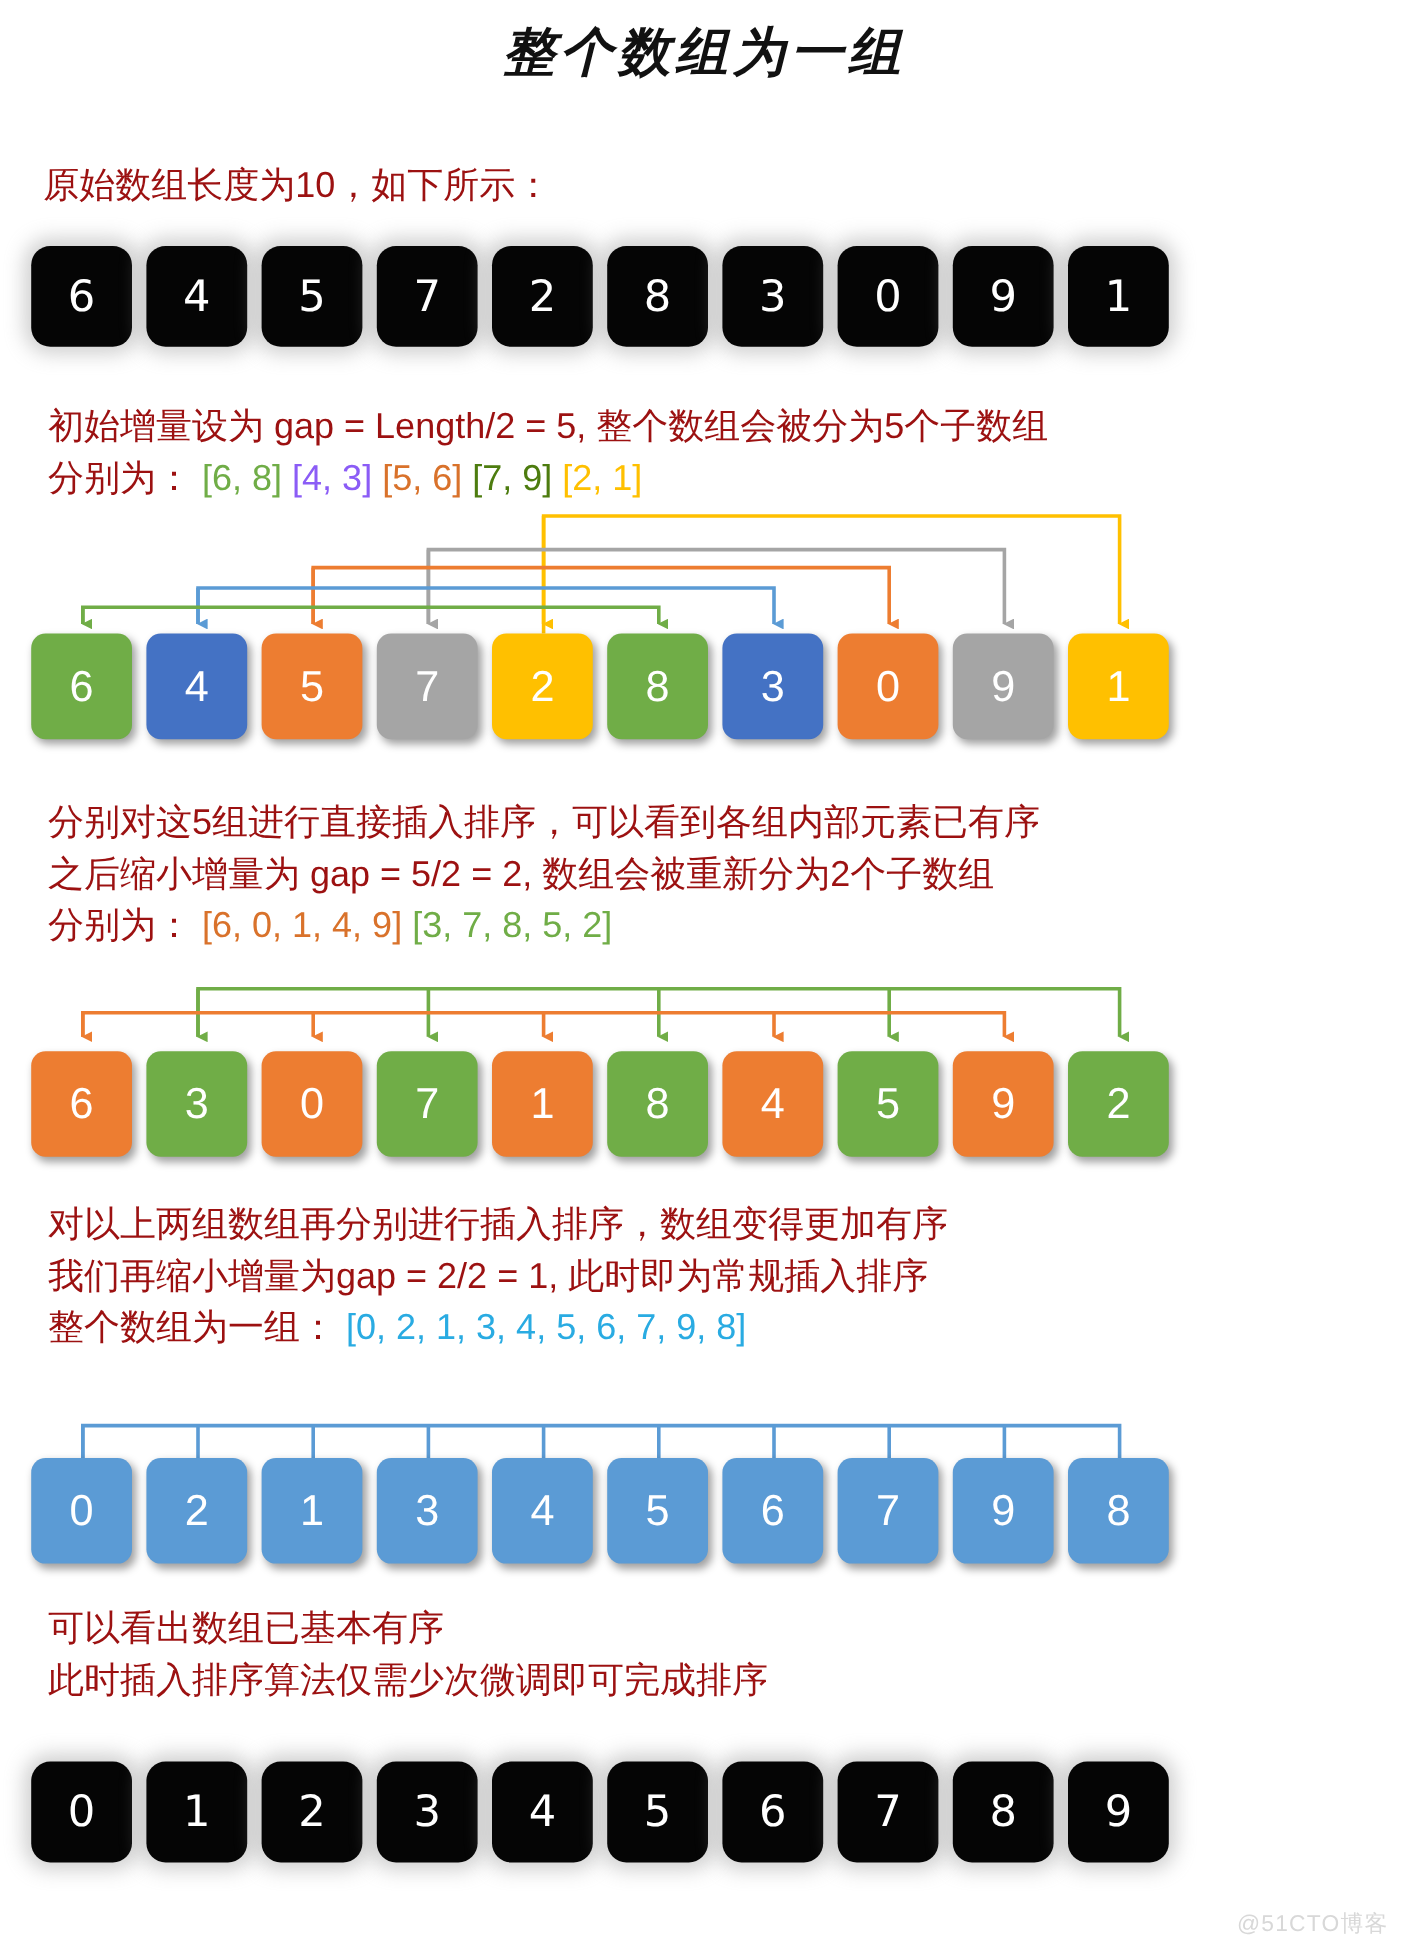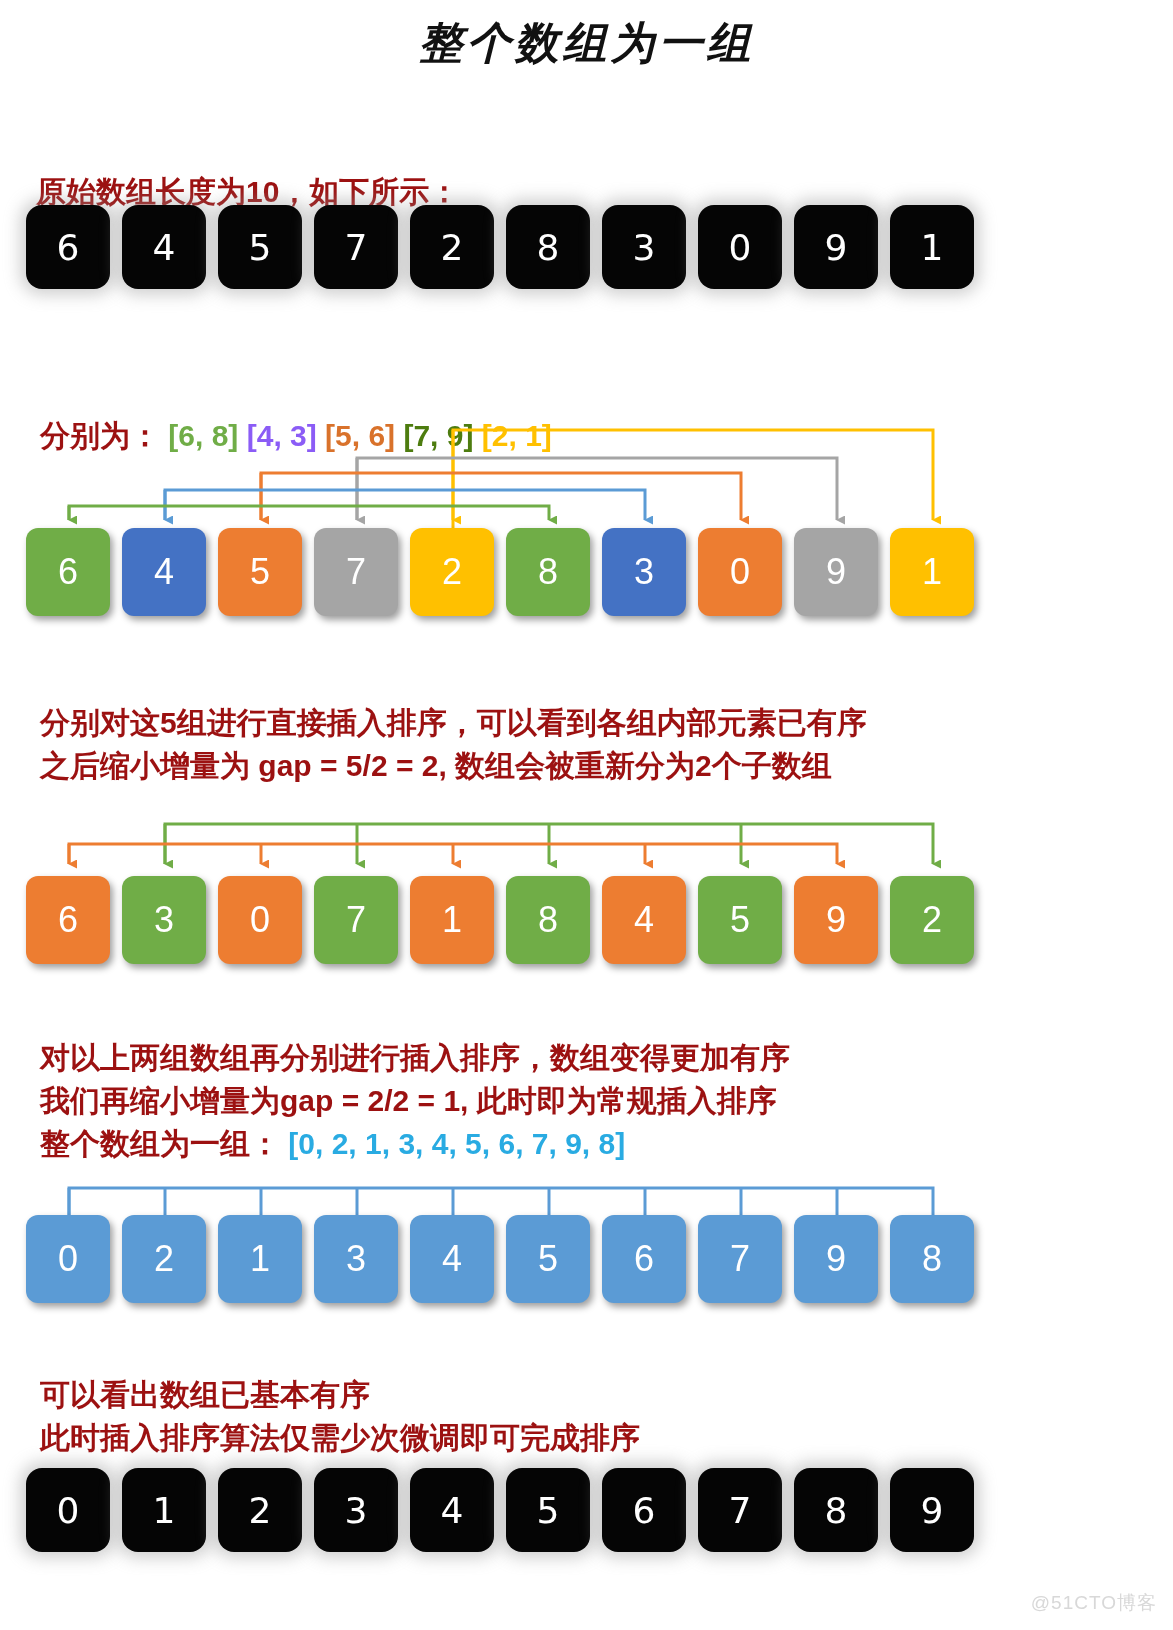--- a/index.html
+++ b/index.html
@@ -21,25 +21,24 @@
     font-style:italic;
     font-size:44px;
     letter-spacing:4px;
     color:#111111;
   }
 
   
   .caption{
     position:absolute;
     color:#9C1111;
-    font-weight:bold;
+    font-weight:normal;
     font-size:30px;
     line-height:41px;
     white-space:nowrap;
-    margin-top:37px;
   }
   .g-green{color:#70AD47;}
   .g-blue{color:#8b5cf6;}
   .g-orange{color:#D9722B;}
   .g-gray{color:#4d7c0f;}
   .g-yellow{color:#FFC000;}
   .g-cyan{color:#29ABE2;}
 
   
   .row{position:absolute;display:flex;}
@@ -98,20 +97,21 @@
       <div class="gap"></div>
       <div class="cell black">3</div>
       <div class="gap"></div>
       <div class="cell black">0</div>
       <div class="gap"></div>
       <div class="cell black">9</div>
       <div class="gap"></div>
       <div class="cell black">1</div>
     </div>
 
+  <div class="caption" style="left:40px;top:335px;">初始增量设为 gap = Length/2 = 5, 整个数组会被分为5个子数组</div>
   <div class="caption" style="left:40px;top:378px;">
     <span>分别为：</span>
     <span id="step1-groups"><span class="g-green"> [6, 8]</span><span class="g-blue"> [4, 3]</span><span class="g-orange"> [5, 6]</span><span class="g-gray"> [7, 9]</span><span class="g-yellow"> [2, 1]</span></span>
   </div>
 
   <svg class="arrows" style="left:26px;top:420px;" width="990" height="120">
     <defs>
       <marker id="ah-green" markerWidth="9" markerHeight="9" refX="4.5" refY="8" orient="auto" markerUnits="userSpaceOnUse">
         <path d="M0,0 L9,0 L4.5,9 z" fill="#70AD47"></path>
       </marker>
@@ -162,20 +162,24 @@
       <div class="gap"></div>
       <div class="cell colored tall" style="background: rgb(237, 125, 49);">0</div>
       <div class="gap"></div>
       <div class="cell colored tall" style="background: rgb(165, 165, 165);">9</div>
       <div class="gap"></div>
       <div class="cell colored tall" style="background: rgb(255, 192, 0);">1</div>
     </div>
 
   <div class="caption" style="left:40px;top:665px;">分别对这5组进行直接插入排序，可以看到各组内部元素已有序</div>
   <div class="caption" style="left:40px;top:708px;">之后缩小增量为 gap = 5/2 = 2, 数组会被重新分为2个子数组</div>
+  <div class="caption" style="left:40px;top:751px;">
+    <span>分别为：</span>
+    <span id="step2-groups"><span class="g-orange"> [6, 0, 1, 4, 9]</span><span class="g-green"> [3, 7, 8, 5, 2]</span></span>
+  </div>
 
   <svg class="arrows" style="left:26px;top:812px;" width="990" height="72">
 
     <path d="M139,52 L139,12 L907,12 L907,52" fill="none" stroke="#70AD47" stroke-width="3" marker-end="url(#ah-green)"></path>
     <path d="M139,12 L139,52" fill="none" stroke="#70AD47" stroke-width="3" marker-end="url(#ah-green)"></path>
     <path d="M331,12 L331,52" fill="none" stroke="#70AD47" stroke-width="3" marker-end="url(#ah-green)"></path>
     <path d="M523,12 L523,52" fill="none" stroke="#70AD47" stroke-width="3" marker-end="url(#ah-green)"></path>
     <path d="M715,12 L715,52" fill="none" stroke="#70AD47" stroke-width="3" marker-end="url(#ah-green)"></path>
 
     <path d="M43,52 L43,32 L811,32 L811,52" fill="none" stroke="#ED7D31" stroke-width="3" marker-end="url(#ah-orange)"></path>

